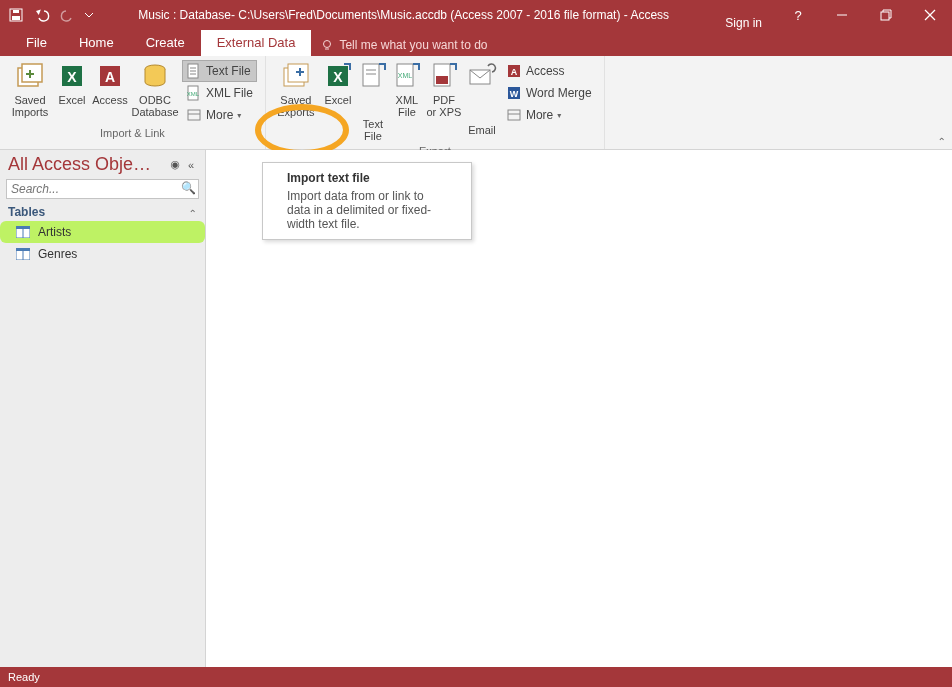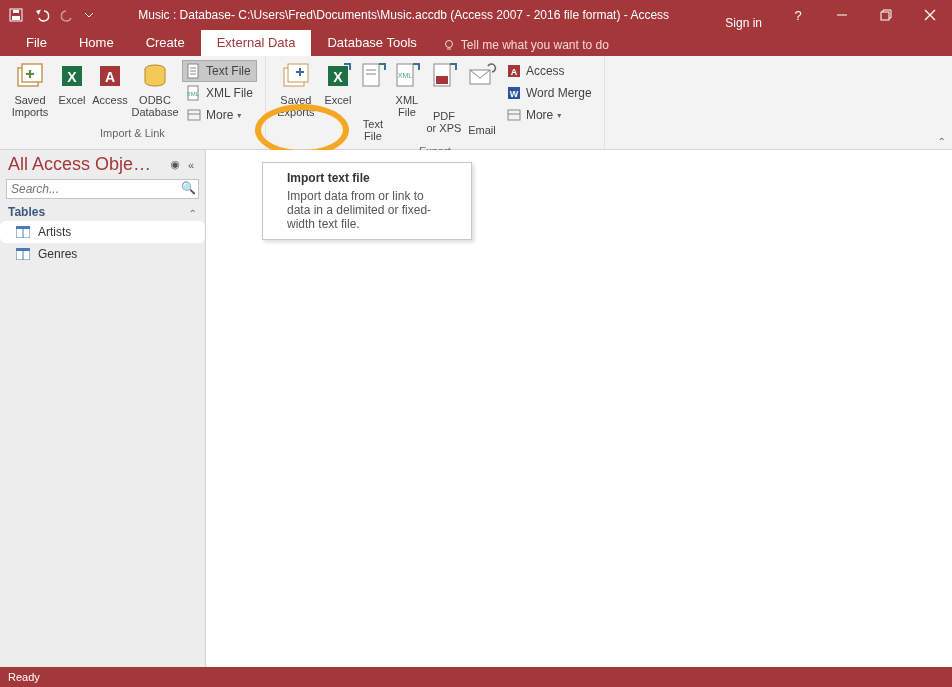--- a/index.html
+++ b/index.html
@@ -45,21 +45,21 @@
   .nav-head { display: flex; align-items: center; padding: 4px 6px 2px 8px; }
   .nav-title { color: #a4373a; font-size: 18px; flex: 1; white-space: nowrap; overflow: hidden; text-overflow: ellipsis; }
   .nav-head .ctl { width: 16px; text-align: center; color: #555; font-size: 11px; }
   .nav-search { margin: 2px 6px; position: relative; }
   .nav-search input { width: 100%; height: 20px; border: 1px solid #c4c4c4; background: #fff; font-style: italic; font-size: 12px; color: #15803d; padding: 0 18px 0 4px; }
   .nav-search .mag { position: absolute; right: 3px; top: 2px; color: #777; font-size: 12px; }
   .nav-group { padding: 4px 8px 2px 8px; display: flex; align-items: flex-end; }
   .nav-group-title { color: #3b587b; font-size: 12px; font-weight: 600; flex: 1; }
   .nav-group .caret { font-size: 10px; color: #666; }
   .nav-item { display: flex; align-items: center; gap: 8px; padding: 4px 8px 4px 16px; font-size: 12px; color: #333; }
-  .nav-item.selected { background: #ffffff; border-radius: 6px; }
+  .nav-item.selected { background: #bef264; border-radius: 6px; }
   .tbl-icon { width: 14px; height: 12px; display: inline-block; }
 
   .docarea { flex: 1; position: relative; background: #8f8f8f; }
   .docinner { position: absolute; inset: 0 0 0 0; background: #fff; }
 
   .tooltip { position: absolute; left: 262px; top: 162px; width: 210px; background: #fff; border: 1px solid #c8c8c8; box-shadow: 2px 2px 4px rgba(0,0,0,.15); padding: 8px 24px; font-size: 12px; color: #555; }
   .tooltip .tt-title { font-weight: 600; color: #333; margin-bottom: 4px; }
 
   
   .status { height: 20px; background: #a4373a; color: #fff; font-size: 11px; display: flex; align-items: center; padding: 0 8px; }
@@ -118,21 +118,20 @@
         </svg>
     </span>
   </div>
 </div>
 
 <div class="tabstrip">
   <div class="tab file">File</div>
   <div class="tab">Home</div>
   <div class="tab">Create</div>
   <div class="tab active">External Data</div>
-  <div class="tab">Database Tools</div>
   <div class="tellme">
     <span class="bulb">
       <svg width="12" height="12" viewBox="0 0 12 12">
           <circle cx="6" cy="5" r="3.5" fill="none" stroke="#f6d6d6"></circle>
           <line x1="4" y1="10" x2="8" y2="10" stroke="#f6d6d6"></line>
         </svg>
     </span>
     <span>Tell me what you want to do</span>
   </div>
 </div>
@@ -263,21 +262,21 @@
 File</span>
       </div>
       <div class="bigbtn" style="width:40px;">
         <span class="icon">
           <svg width="32" height="32" viewBox="0 0 32 32">
               <rect x="6" y="4" width="16" height="22" fill="#fff" stroke="#888"></rect>
               <rect x="8" y="16" width="12" height="8" fill="#a4373a"></rect>
               <path d="M22 4 L28 4 L28 10" fill="none" stroke="#3b6ea5" stroke-width="2"></path>
             </svg>
         </span>
-        <span style="white-space:pre-line;margin-top:16px;">PDF
+        <span style="white-space:pre-line;">PDF
 or XPS</span>
       </div>
       <div class="bigbtn" style="width:36px;gap:32px;">
         <span class="icon">
           <svg width="32" height="32" viewBox="0 0 32 32">
               <rect x="4" y="10" width="20" height="14" fill="#fff" stroke="#888"></rect>
               <path d="M4 10 L14 18 L24 10" fill="none" stroke="#888"></path>
               <path d="M22 6 A4 4 0 1 1 26 12" fill="none" stroke="#666" stroke-width="1.5"></path>
             </svg>
         </span>

